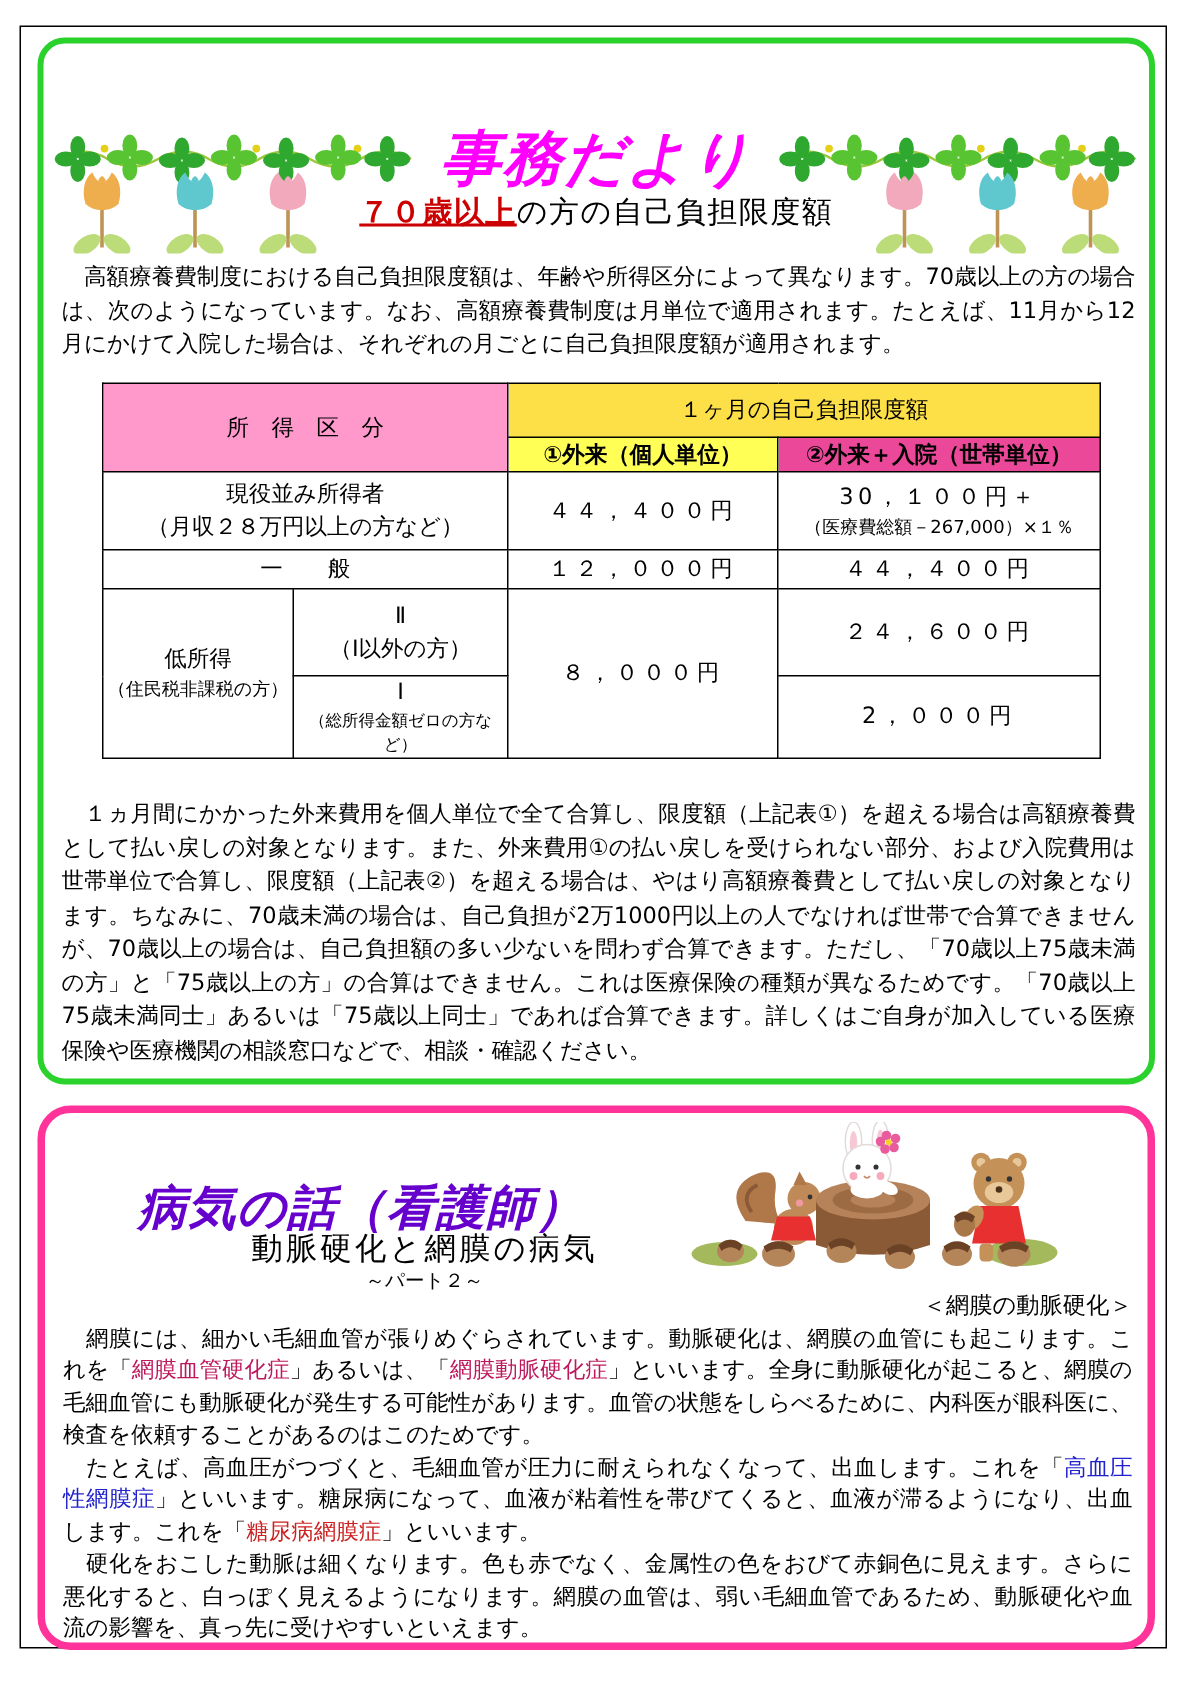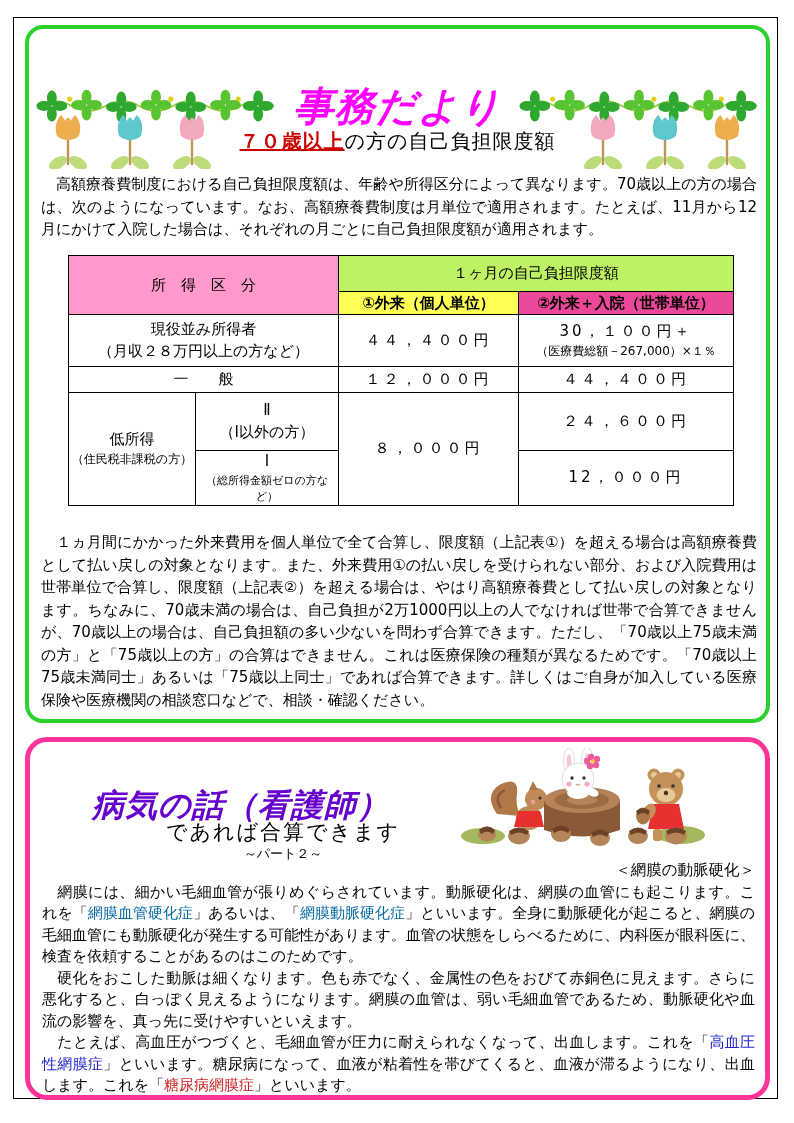--- a/index.html
+++ b/index.html
@@ -43,21 +43,21 @@
   .intro{top:144px;}
   .outro{top:502px;}
   
   .table-wrap{position:absolute;left:39px;top:226px;}
   table.limits{border-collapse:collapse;table-layout:fixed;}
   table.limits td{
     border:1.5px solid #000;text-align:center;vertical-align:middle;
     font-size:15px;padding:0;overflow:hidden;
   }
   .hdr-pink{background:#FF99CC;}
-  .hdr-cyan{background:#bef264;}
+  .hdr-cyan{background:#fde047;}
   .hdr-yellow{background:#FFFF55;}
   .hdr-green{background:#ec4899;}
   .rh1{height:36px;margin-top:32px;} .rh2{height:23px;font-weight:bold;}
   .rA{height:52px;} .rB{height:26px;} .rC{height:58px;} .rD{height:54px;}
   .money{letter-spacing:3px;}
   .cell-sub{font-size:12px;letter-spacing:0;}
   .cell-sub2{font-size:11px;letter-spacing:0;}
   .cell-line{line-height:1.45;}
   
   .box-pink{
@@ -74,21 +74,21 @@
     position:absolute;left:88px;top:76px;width:330px;text-align:center;
   }
   .disease-sub .line1{font-size:21px;letter-spacing:2px;}
   .disease-sub .line2{font-size:13px;margin-top:-1px;}
   .disease-text{
     position:absolute;left:12px;right:10px;top:118px;
     font-size:15px;line-height:21.5px;text-align:justify;
   }
   .disease-text p{margin:0;}
   .retina-heading{font-size:15.5px;margin:0 0 1px 0;text-align:right;}
-  .term-pink{color:#0369a1;}
+  .term-pink{color:#be185d;}
   .term-blue{color:#2222CC;}
   .term-red{color:#CC2222;}
 </style>
 </head>
 <body>
 
 <svg width="0" height="0" style="position:absolute" aria-hidden="true">
   <defs>
     <g id="clover4">
       <ellipse cx="0" cy="-8" rx="5" ry="7.5"></ellipse>
@@ -209,21 +209,21 @@
           <div class="cell-line">（Ⅰ以外の方）</div>
         </td>
         <td rowspan="2" class="money">８，０００円</td>
         <td class="money">２４，６００円</td>
       </tr>
       <tr class="rD">
         <td>
           <div class="cell-line">Ⅰ</div>
           <div class="cell-line cell-sub2">（総所得金額ゼロの方など）</div>
         </td>
-        <td class="money">12，０００円</td>
+        <td class="money">2，０００円</td>
       </tr>
     </tbody>
       </table>
   </div>
 
   <p class="outro">　１ヵ月間にかかった外来費用を個人単位で全て合算し、限度額（上記表①）を超える場合は高額療養費として払い戻しの対象となります。また、外来費用①の払い戻しを受けられない部分、および入院費用は世帯単位で合算し、限度額（上記表②）を超える場合は、やはり高額療養費として払い戻しの対象となります。ちなみに、70歳未満の場合は、自己負担が2万1000円以上の人でなければ世帯で合算できませんが、70歳以上の場合は、自己負担額の多い少ないを問わず合算できます。ただし、「70歳以上75歳未満の方」と「75歳以上の方」の合算はできません。これは医療保険の種類が異なるためです。「70歳以上75歳未満同士」あるいは「75歳以上同士」であれば合算できます。詳しくはご自身が加入している医療保険や医療機関の相談窓口などで、相談・確認ください。</p>
 </section>
 
 <section class="box-pink">
 
@@ -297,23 +297,23 @@
       <ellipse cx="181" cy="88" rx="10" ry="8" fill="#B5855A"></ellipse>
       <path d="M172 83 Q181 76 190 83 L188 87 Q181 82 174 87 Z" fill="#6B4226"></path>
       <ellipse cx="219" cy="88" rx="11" ry="8.5" fill="#B5855A"></ellipse>
       <path d="M209 83 Q219 76 229 83 L227 87 Q219 82 211 87 Z" fill="#6B4226"></path>
       <ellipse cx="30" cy="86" rx="9" ry="7.5" fill="#B5855A"></ellipse>
       <path d="M22 82 Q30 75 38 82 L36 86 Q30 81 24 86 Z" fill="#6B4226"></path>
     </g>
   </svg>
 
   <div class="disease-sub">
-    <div class="line1">であれば合算できます</div>
+    <div class="line1">動脈硬化と網膜の病気</div>
     <div class="line2">～パート２～</div>
   </div>
 
   <div class="disease-text">
     <p class="retina-heading">＜網膜の動脈硬化＞</p>
     <p><span>　網膜には、細かい毛細血管が張りめぐらされています。動脈硬化は、網膜の血管にも起こります。これを「</span><span class="term-pink">網膜血管硬化症</span><span>」あるいは、「</span><span class="term-pink">網膜動脈硬化症</span><span>」といいます。全身に動脈硬化が起こると、網膜の毛細血管にも動脈硬化が発生する可能性があります。血管の状態をしらべるために、内科医が眼科医に、検査を依頼することがあるのはこのためです。</span></p>
+    <p><span>　たとえば、高血圧がつづくと、毛細血管が圧力に耐えられなくなって、出血します。これを「</span><span class="term-blue">高血圧性網膜症</span><span>」といいます。糖尿病になって、血液が粘着性を帯びてくると、血液が滞るようになり、出血します。これを「</span><span class="term-red">糖尿病網膜症</span><span>」といいます。</span></p>
     <p>　硬化をおこした動脈は細くなります。色も赤でなく、金属性の色をおびて赤銅色に見えます。さらに悪化すると、白っぽく見えるようになります。網膜の血管は、弱い毛細血管であるため、動脈硬化や血流の影響を、真っ先に受けやすいといえます。</p>
-    <p><span>　たとえば、高血圧がつづくと、毛細血管が圧力に耐えられなくなって、出血します。これを「</span><span class="term-blue">高血圧性網膜症</span><span>」といいます。糖尿病になって、血液が粘着性を帯びてくると、血液が滞るようになり、出血します。これを「</span><span class="term-red">糖尿病網膜症</span><span>」といいます。</span></p>
   </div>
 </section>
 
 </body></html>

